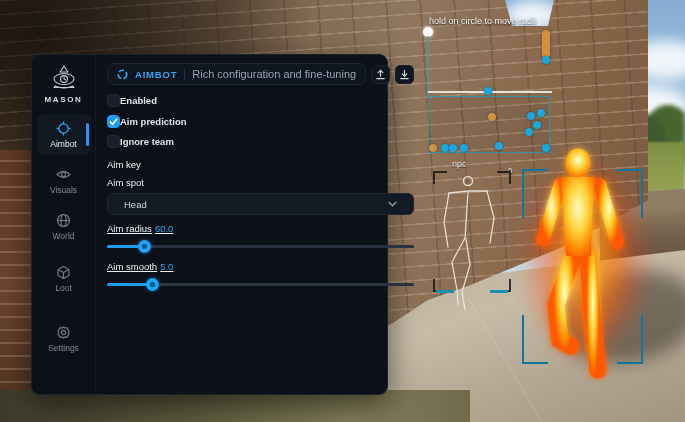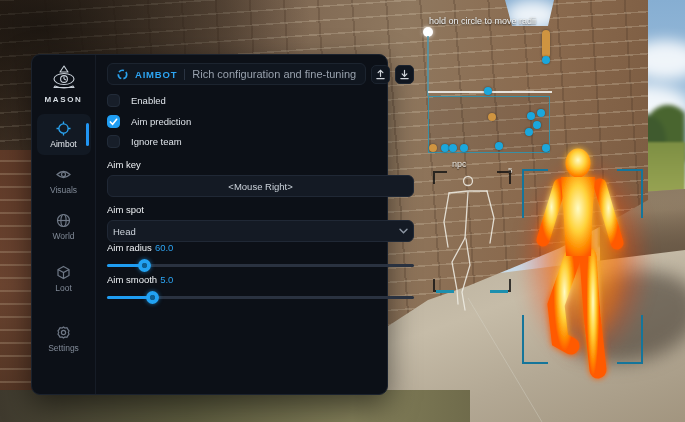--- a/index.html
+++ b/index.html
@@ -90,36 +90,36 @@
   .content{flex:1;padding:8px 11px 0 11px;position:relative;}
   .hdr-row{display:flex;align-items:center;gap:5px;}
   .hdr-pill{flex:1;height:22px;background:#10161f;border:1px solid #1c242f;border-radius:6px;
     display:flex;align-items:center;padding:0 9px;gap:7px;min-width:0;}
   .hdr-title{color:#2da4f2;font-size:9.5px;font-weight:bold;letter-spacing:.8px;}
   .hdr-div{width:1px;height:11px;background:#2a3341;}
   .hdr-sub{color:#98a1ad;font-size:11px;white-space:nowrap;overflow:hidden;}
   .icon-btn{width:19px;height:19px;background:#10161f;border:1px solid #1c242f;border-radius:5px;
     display:flex;align-items:center;justify-content:center;cursor:pointer;flex:none;}
 
-  .check-row{display:flex;align-items:center;gap:11px;height:20.8px;cursor:pointer;}
+  .check-row{display:flex;align-items:center;height:20.8px;cursor:pointer;font-weight:bold;}
   .checks{margin-top:5px;}
   .cbox{width:13px;height:13px;border-radius:4px;background:#171e29;border:1px solid #222b38;
     display:flex;align-items:center;justify-content:center;flex:none;}
   .check-row.on .cbox{background:#1f9df2;border-color:#1f9df2;}
   .cbox svg{display:none;}
   .check-row.on .cbox svg{display:block;}
   .check-lbl{color:#dfe4ea;font-size:9.5px;}
 
   .sec-lbl{color:#eef1f4;font-size:9.5px;margin:7px 0 5px;}
   .key-btn{width:100%;height:22px;background:#141a24;border:1px solid #202835;border-radius:6px;
     color:#ccd3db;font-size:9.5px;display:flex;align-items:center;justify-content:center;cursor:pointer;}
   .select{width:100%;height:22px;background:#141a24;border:1px solid #202835;border-radius:6px;
-    color:#ccd3db;font-size:9.5px;display:flex;align-items:center;padding:0 5px;cursor:pointer;justify-content:space-between;}
-
-  .slider-lbl{font-size:9.5px;color:#eef1f4;margin:0 0 6px;}
+    color:#ccd3db;font-size:9.5px;display:flex;align-items:center;padding:0 16px;cursor:pointer;justify-content:space-between;}
+
+  .slider-lbl{font-size:9.5px;color:#eef1f4;margin:8px 0 6px;text-decoration:underline;}
   .slider-lbl .val{color:#2da4f2;margin-left:3px;}
   .slider{position:relative;height:13px;margin-bottom:2px;cursor:pointer;}
   .track{position:absolute;left:0;right:0;top:5px;height:3px;border-radius:2px;background:#2a3240;}
   .fill{position:absolute;left:0;top:5px;height:3px;border-radius:2px;background:#1f9df2;}
   .handle{position:absolute;top:0;width:13px;height:13px;border-radius:50%;margin-left:-6px;
     background:radial-gradient(circle,#0d5f92 0 2.5px,#22a2f2 3px);box-shadow:0 0 4px rgba(31,157,242,.6);}
 </style>
 </head>
 <body>
 
@@ -315,21 +315,20 @@
             </span>
           <span class="check-lbl">Aim prediction</span>
         </div>
         <div class="check-row">
           <span class="cbox"></span>
           <span class="check-lbl">Ignore team</span>
         </div>
       </div>
 
       <div class="sec-lbl">Aim key</div>
-      <div class="key-btn">&lt;Mouse Right&gt;</div>
 
       <div class="sec-lbl">Aim spot</div>
       <div class="select">
         <span>Head</span>
         <svg width="9" height="6" viewBox="0 0 9 6" fill="none" stroke="#8d96a3" stroke-width="1.4" stroke-linecap="round">
           <path d="M1 1.2 L4.5 4.8 L8 1.2"></path>
         </svg>
       </div>
 
       <div class="slider-lbl">

